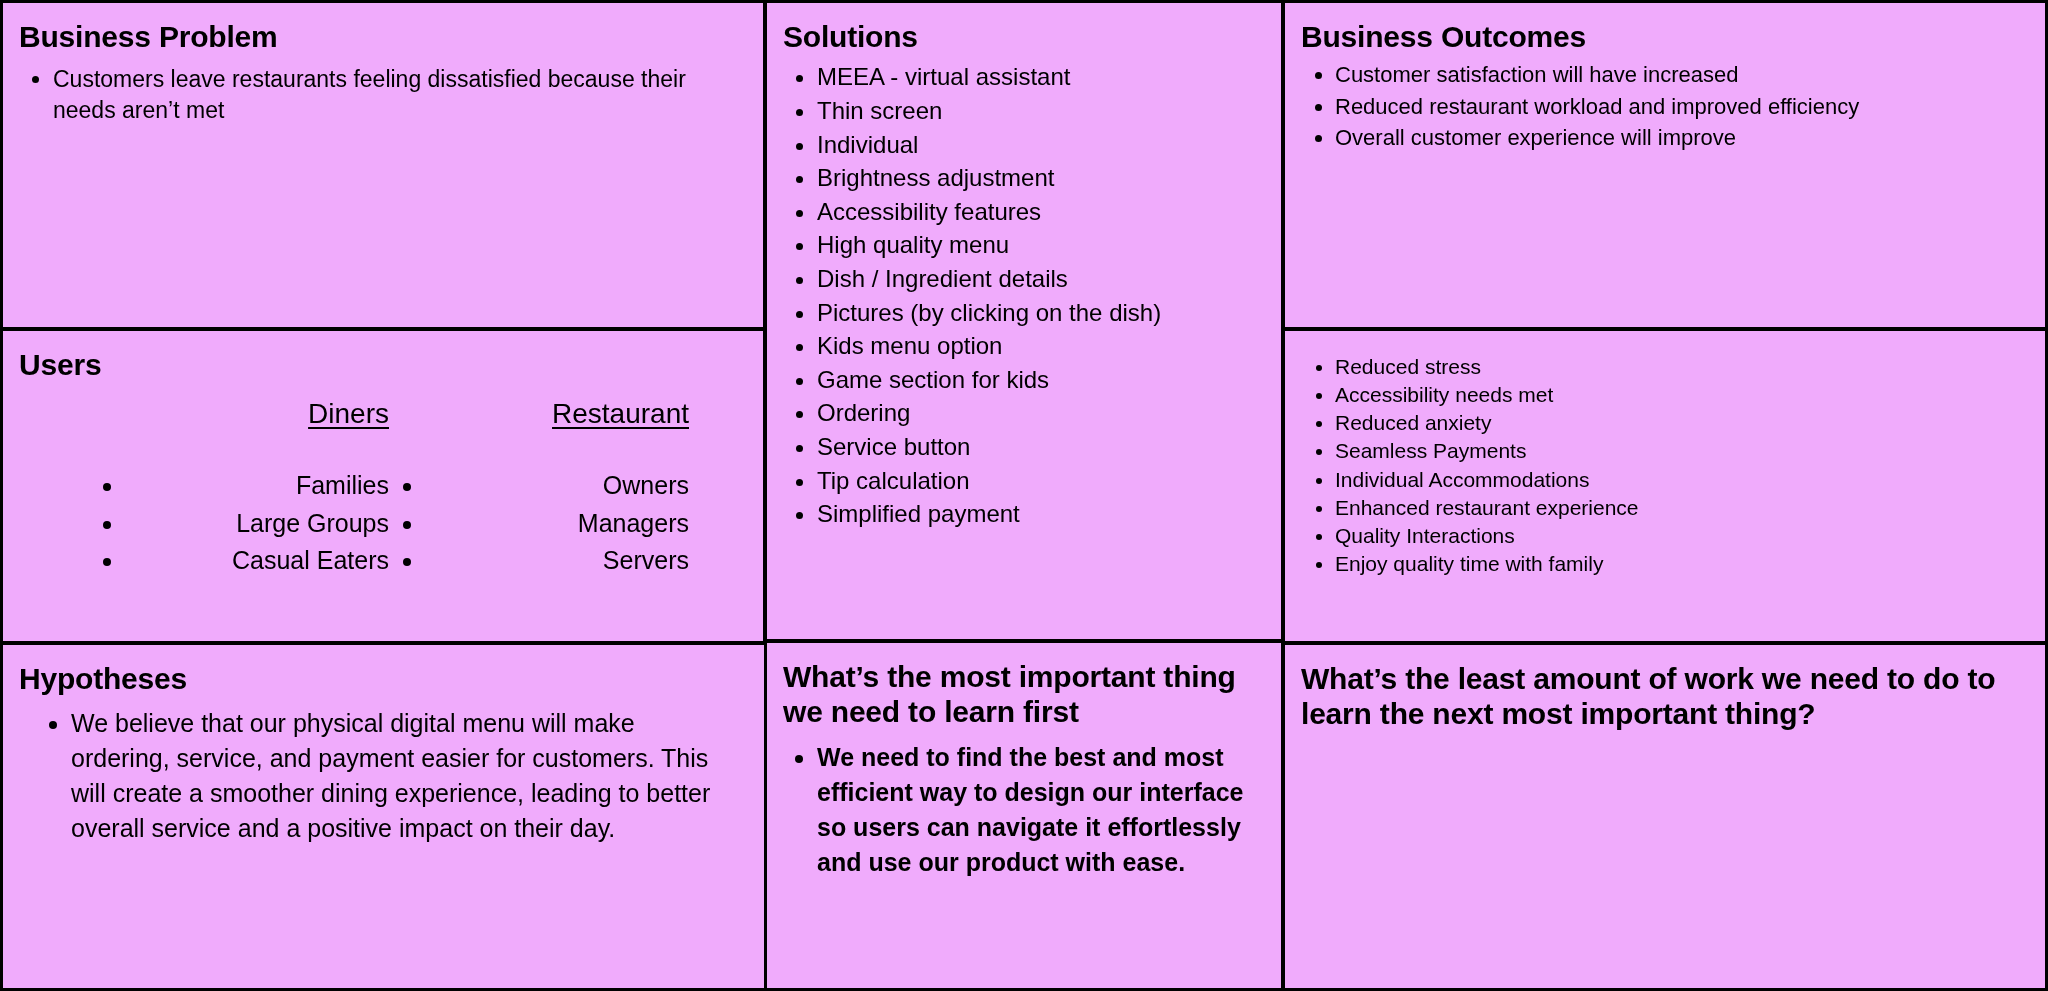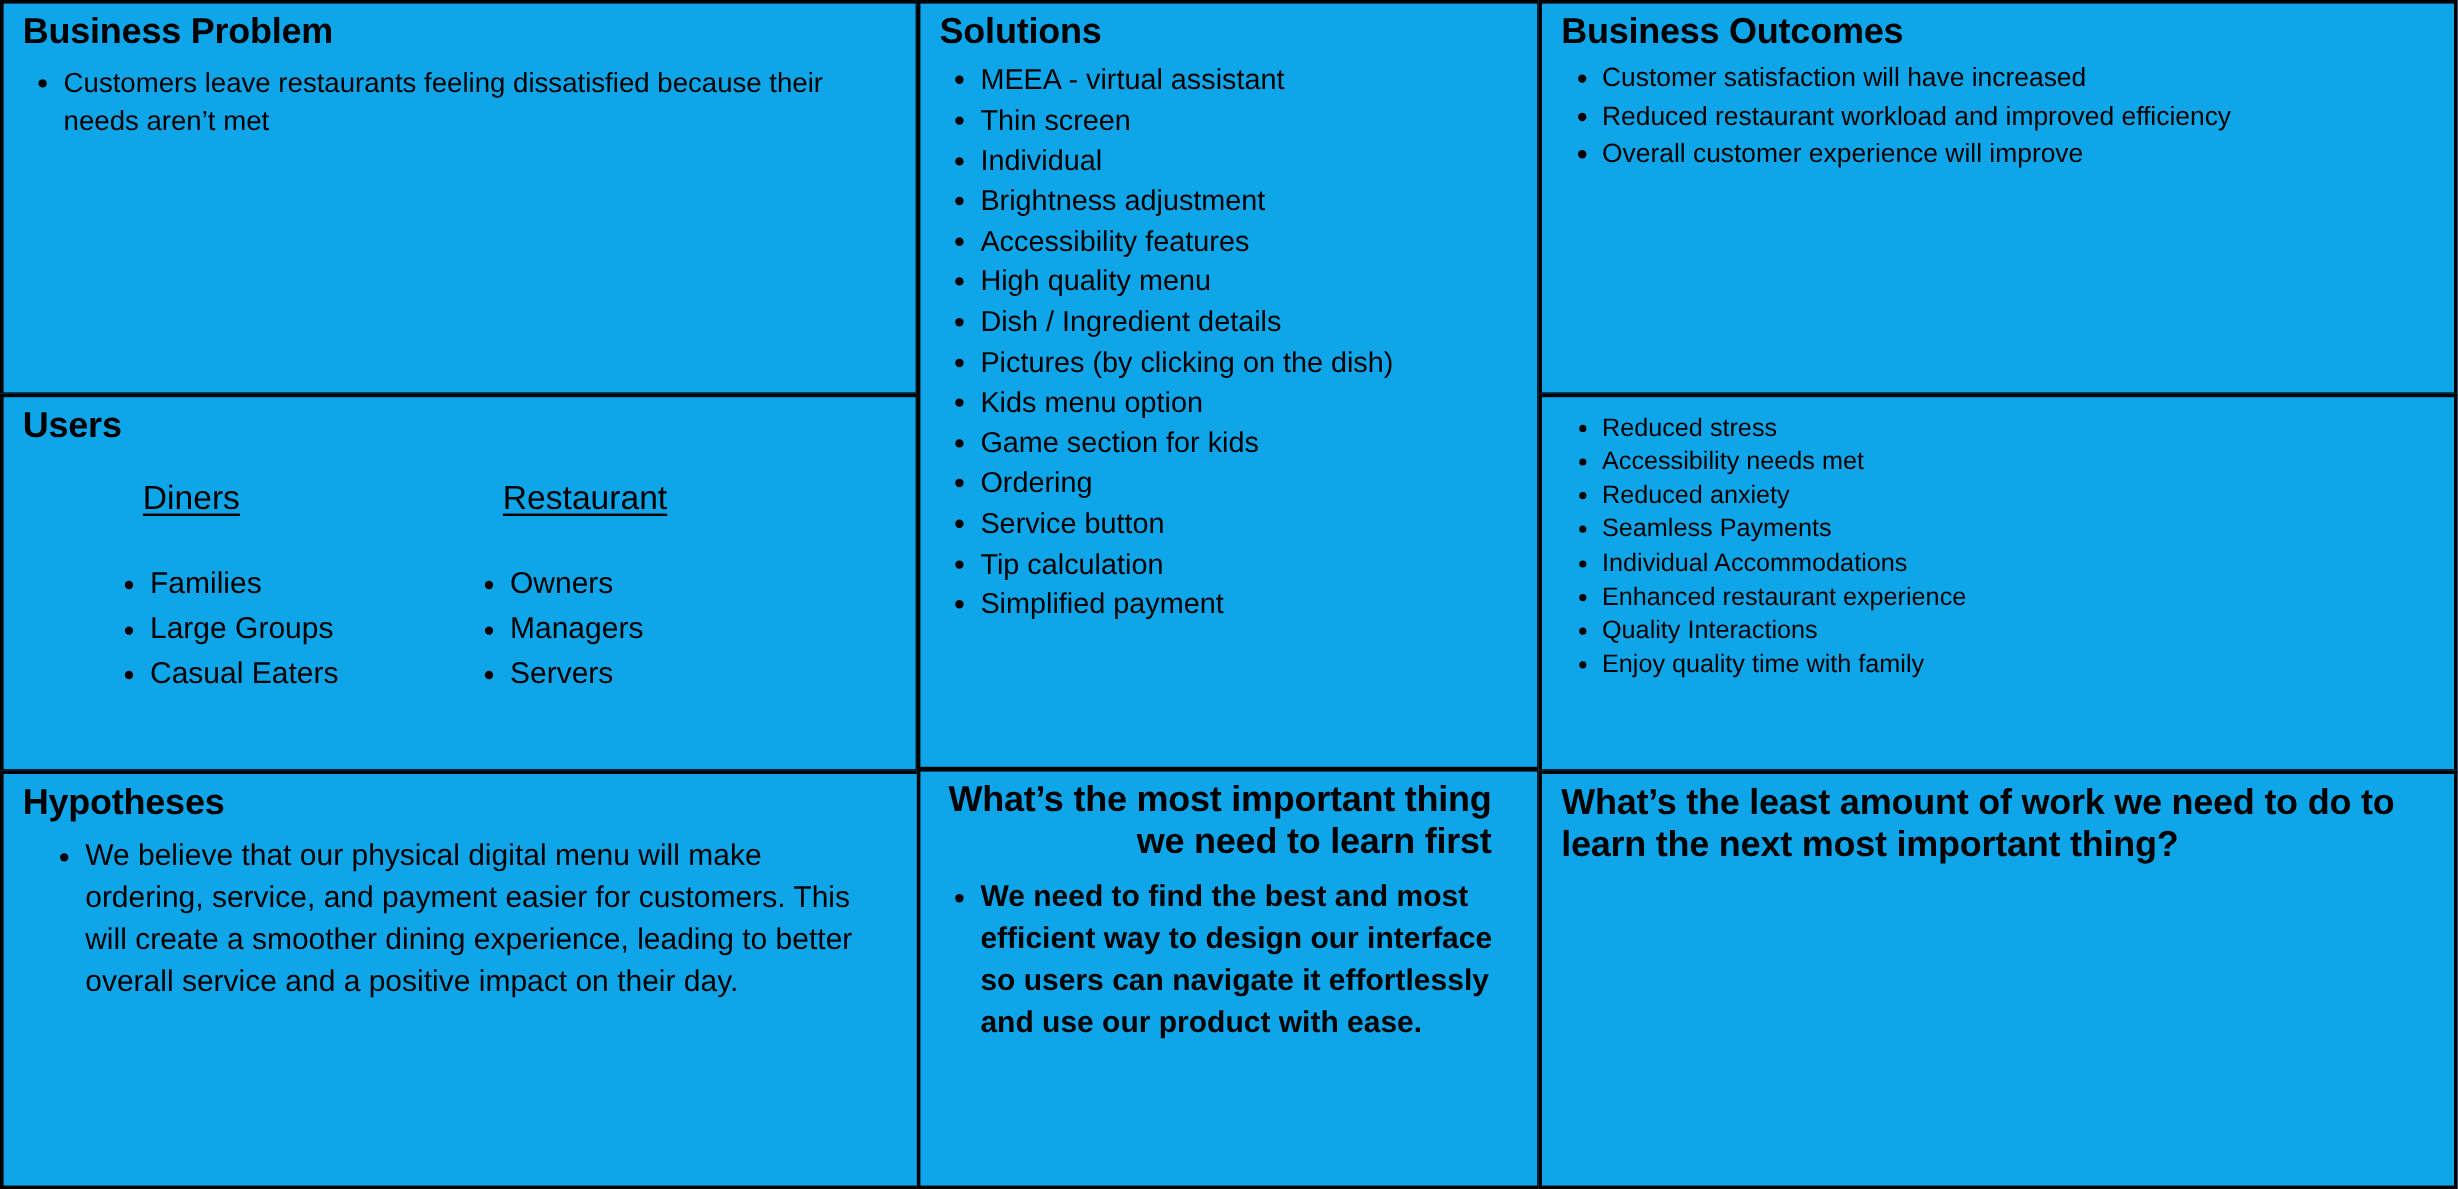--- a/index.html
+++ b/index.html
@@ -19,22 +19,22 @@
     position: relative;
     width: 2048px;
     height: 991px;
     box-sizing: border-box;
   }
 
   .cell {
     position: absolute;
     box-sizing: border-box;
     border: 3px solid #000000;
-    background: #0ea5e9;
-    padding: 6px 16px 10px 16px;
+    background: #f0abfc;
+    padding: 16px 16px 10px 16px;
     overflow: hidden;
   }
 
   
   
   .c-problem   { left: 0px;    top: 0px;   width: 766px;  height: 330px; }
   .c-users     { left: 0px;    top: 328px; width: 766px;  height: 316px; }
   .c-hypo      { left: 0px;    top: 642px; width: 871px;  height: 349px; }
   
   .c-solutions { left: 764px;  top: 0px;   width: 520px;  height: 642px; }
@@ -47,21 +47,20 @@
   h2.title {
     margin: 0 0 2px 0;
     font-size: 30px;
     font-weight: bold;
     letter-spacing: -0.2px;
     line-height: 1.18;
   }
   h2.title.wide {
     font-size: 30px;
     max-width: 460px;
-    text-align: right;
   }
   h2.title.least {
     max-width: 710px;
   }
 
   ul {
     margin: 10px 0 0 0;
     padding-left: 34px;
     list-style: disc;
   }
@@ -100,22 +99,23 @@
   }
   ul.biz li {
     font-size: 22px;
     line-height: 1.33;
     max-width: 560px;
   }
 
   
   .users-wrap {
     display: flex;
-    margin-top: 27px;
+    margin-top: 16px;
     padding-left: 70px;
+    text-align: right;
   }
   .users-col {
     width: 300px;
   }
   .users-col h3 {
     margin: 0;
     font-size: 28px;
     font-weight: normal;
     text-decoration: underline;
     text-underline-offset: 4px;

